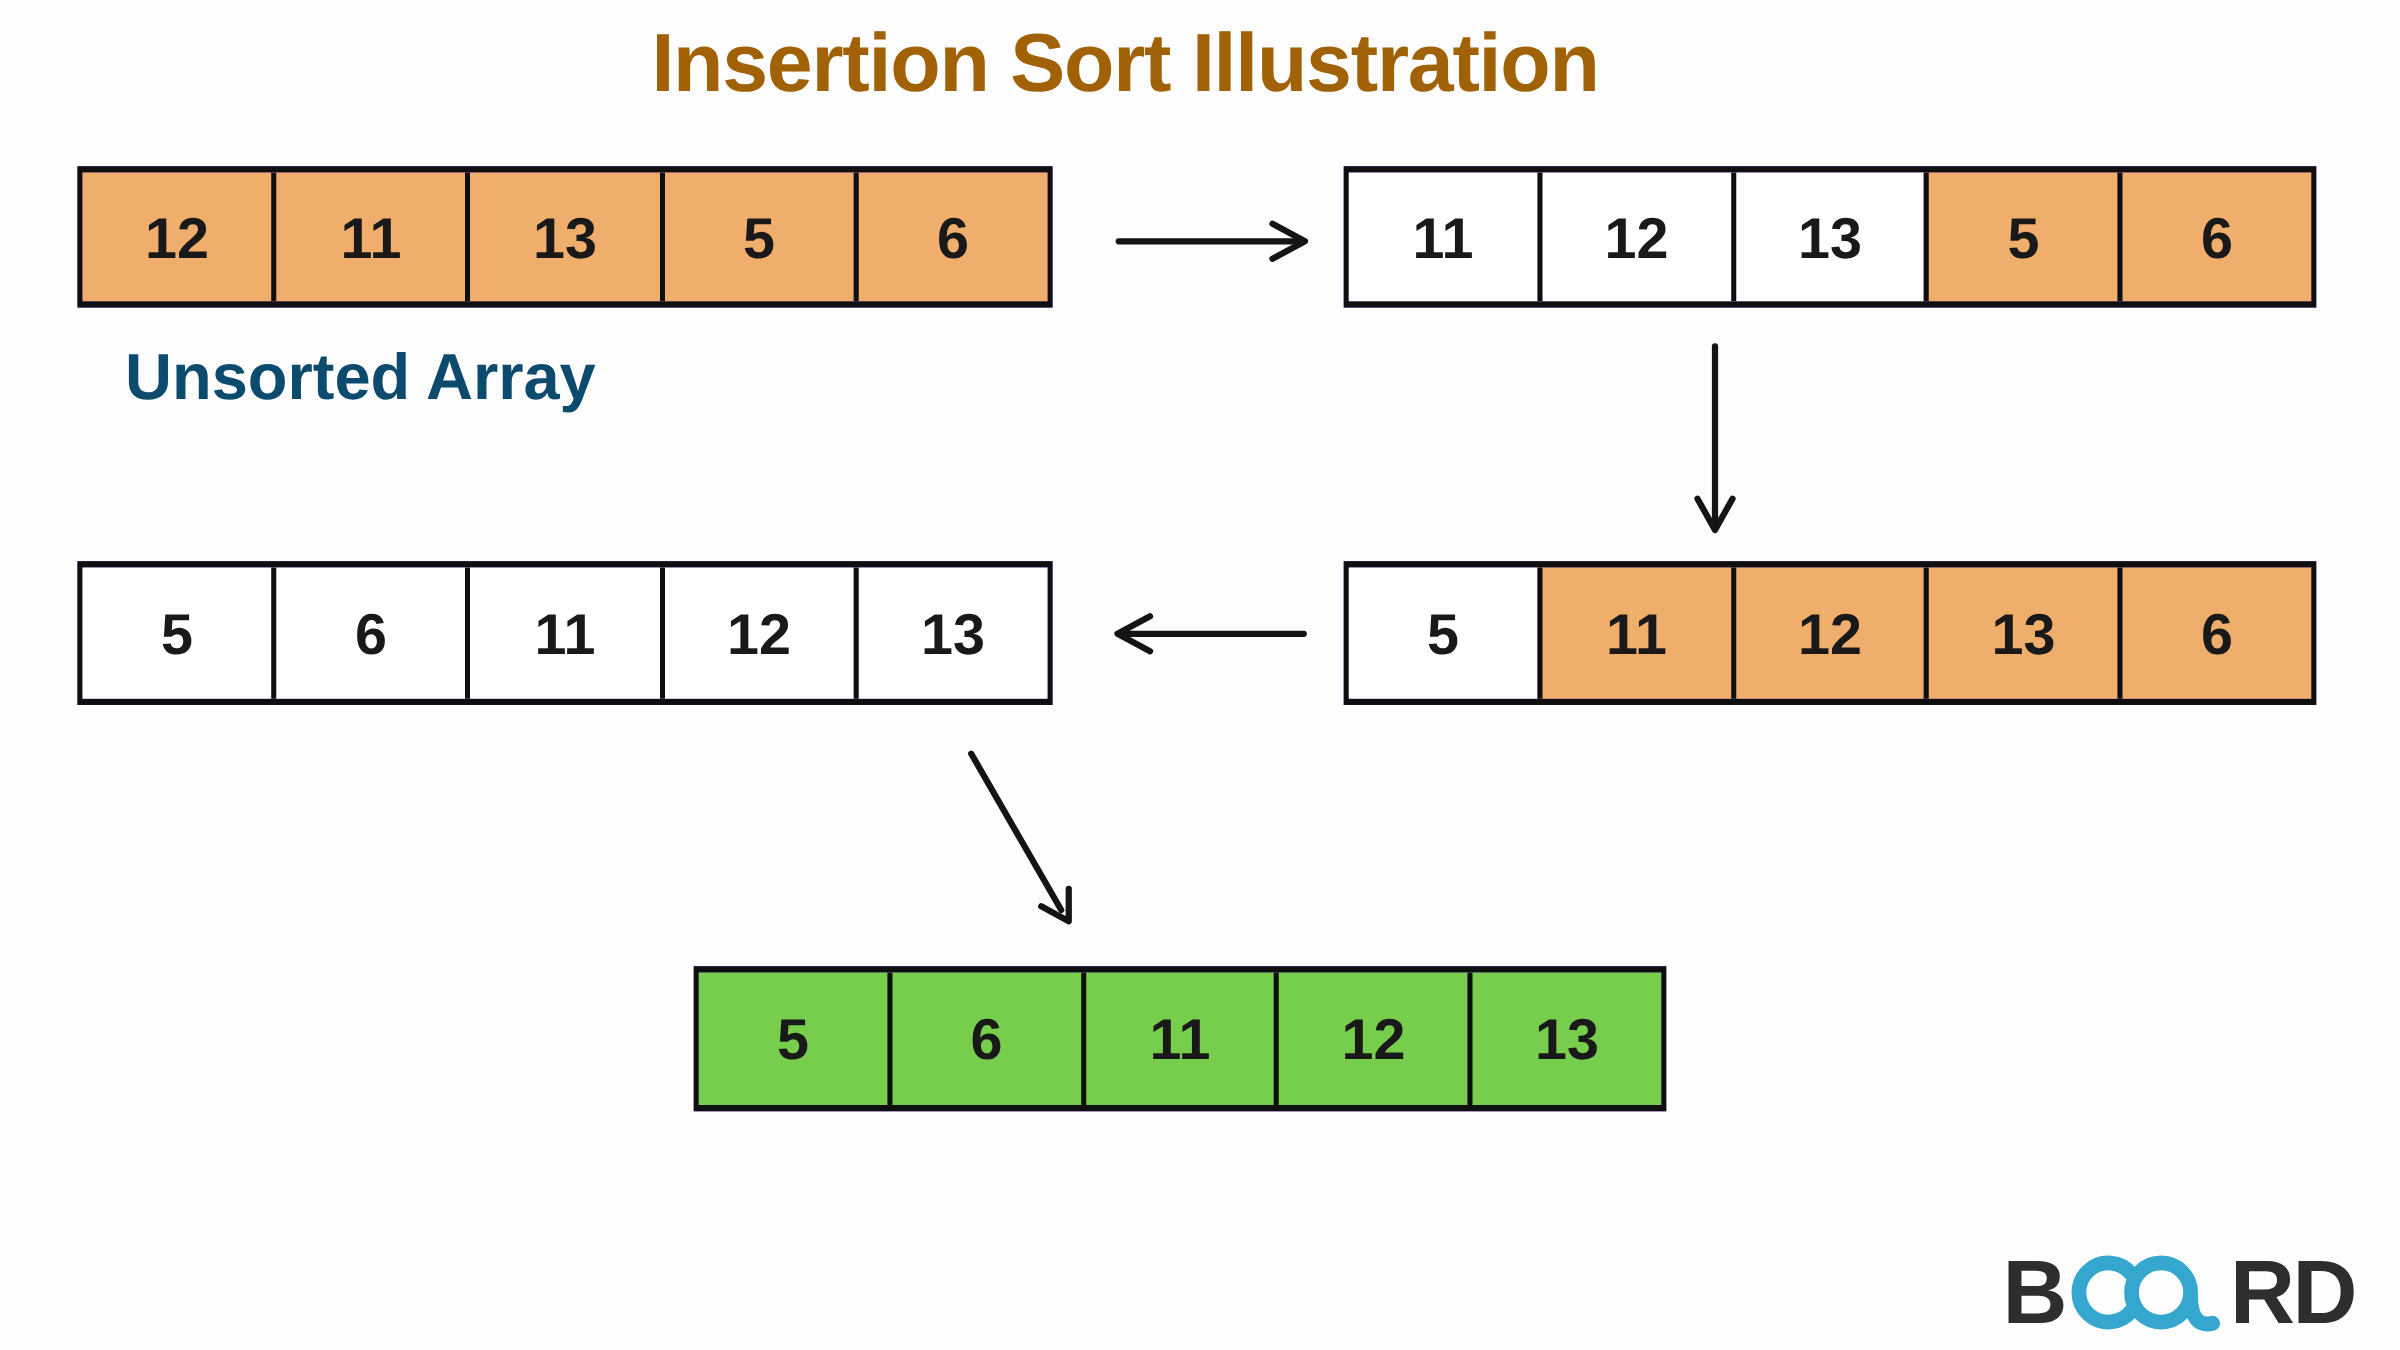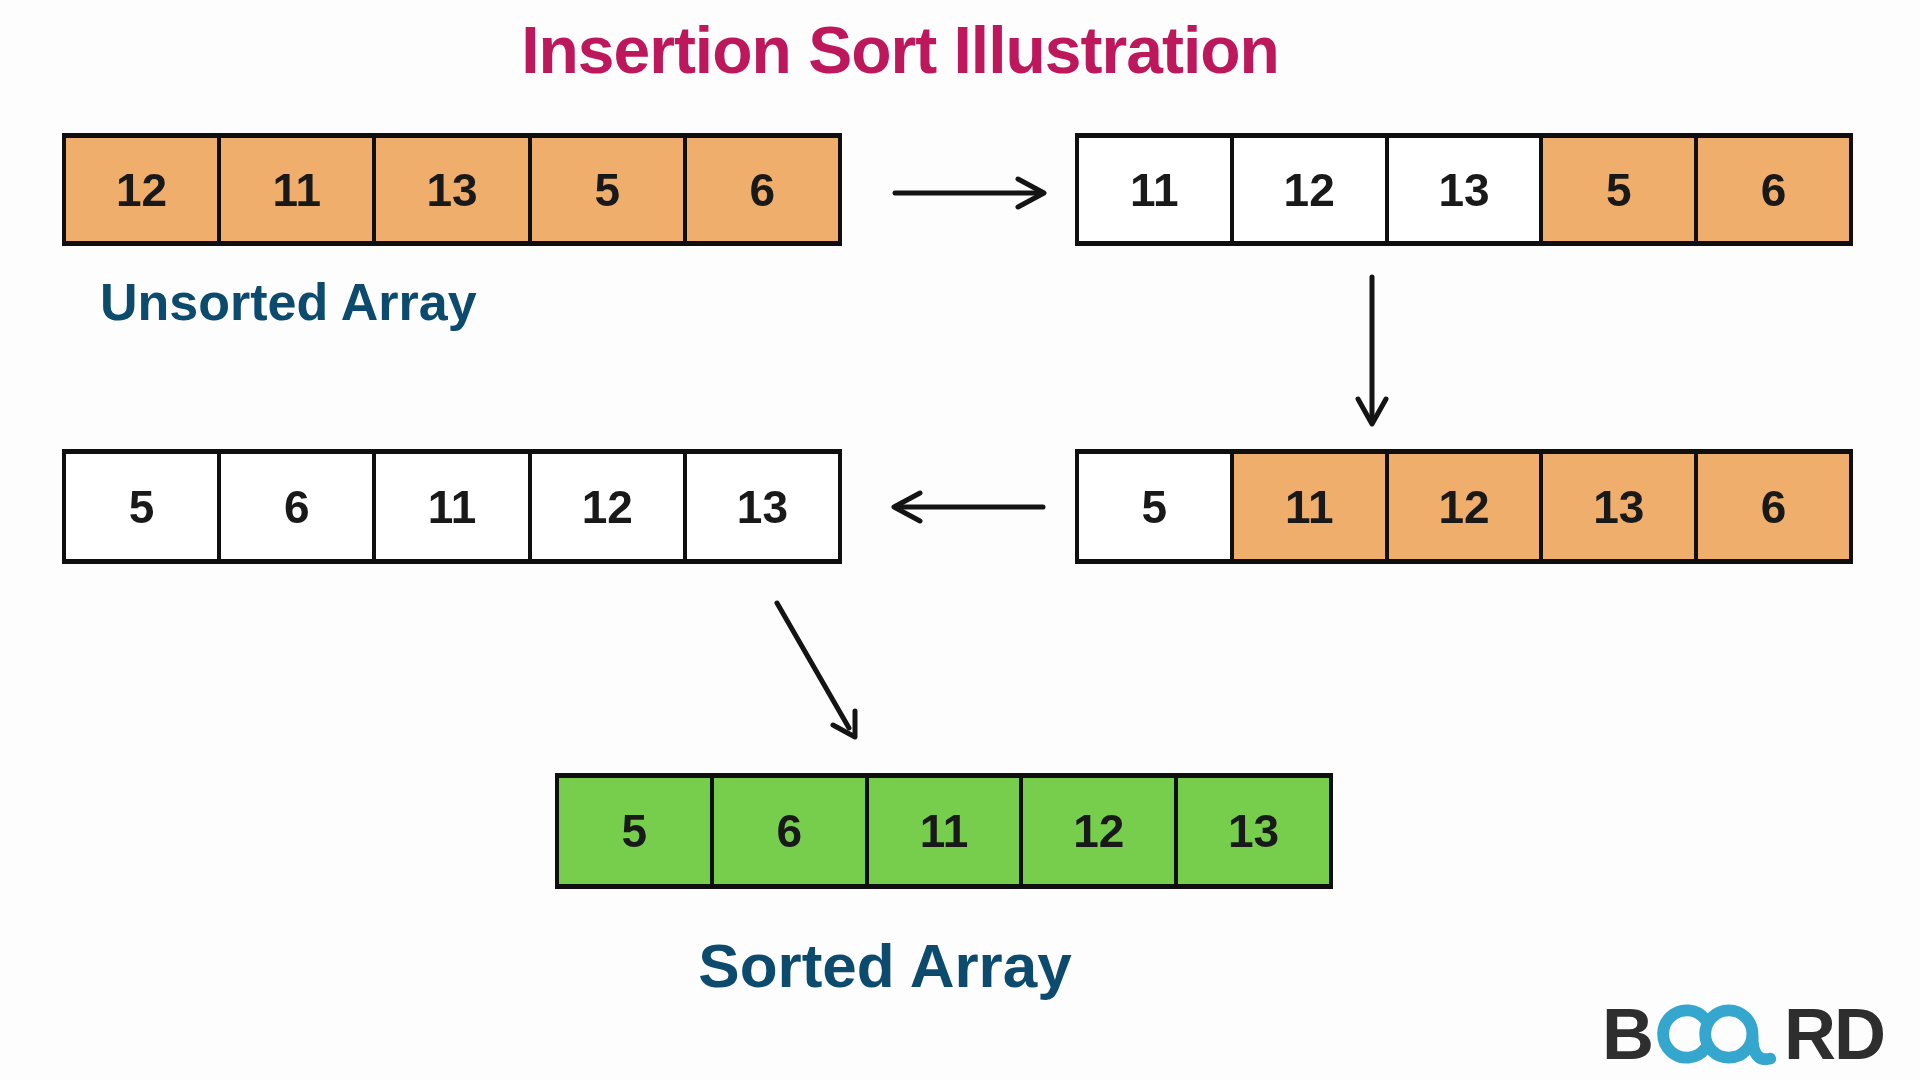--- a/index.html
+++ b/index.html
@@ -8,21 +8,21 @@
     width:1920px;height:1080px;
     background:#fdfdfd;
     overflow:hidden;
     font-family:"Liberation Sans", sans-serif;
     color:#151515;
   }
   .title{
     position:absolute;left:0;top:12px;width:1800px;
     text-align:center;
     font-size:66px;font-weight:800;letter-spacing:-1px;
-    color:#be185d;
+    color:#a16207;
   }
   .array{
     position:absolute;
     display:flex;
     box-sizing:border-box;
     border:4px solid #0f0f0f;
     border-top-width:5px;border-bottom-width:5px;
     background:#6d28d9;
   }
   .cell{
@@ -103,21 +103,20 @@
   </div>
 
   <div class="array arr-sorted">
     <div class="cell fill-green">5</div>
     <div class="cell fill-green">6</div>
     <div class="cell fill-green">11</div>
     <div class="cell fill-green">12</div>
     <div class="cell fill-green">13</div>
   </div>
 
-  <div class="side-label label-sorted">Sorted Array</div>
 
   <svg class="arrows" viewBox="0 0 1920 1080" aria-hidden="true">
     <g>
       <path d="M895 193 H1038"></path>
       <path d="M1018 179 L1044 193 L1018 207"></path>
     </g>
     <g>
       <path d="M1372 277 V418"></path>
       <path d="M1358 399 L1372 424 L1386 399"></path>
     </g>

